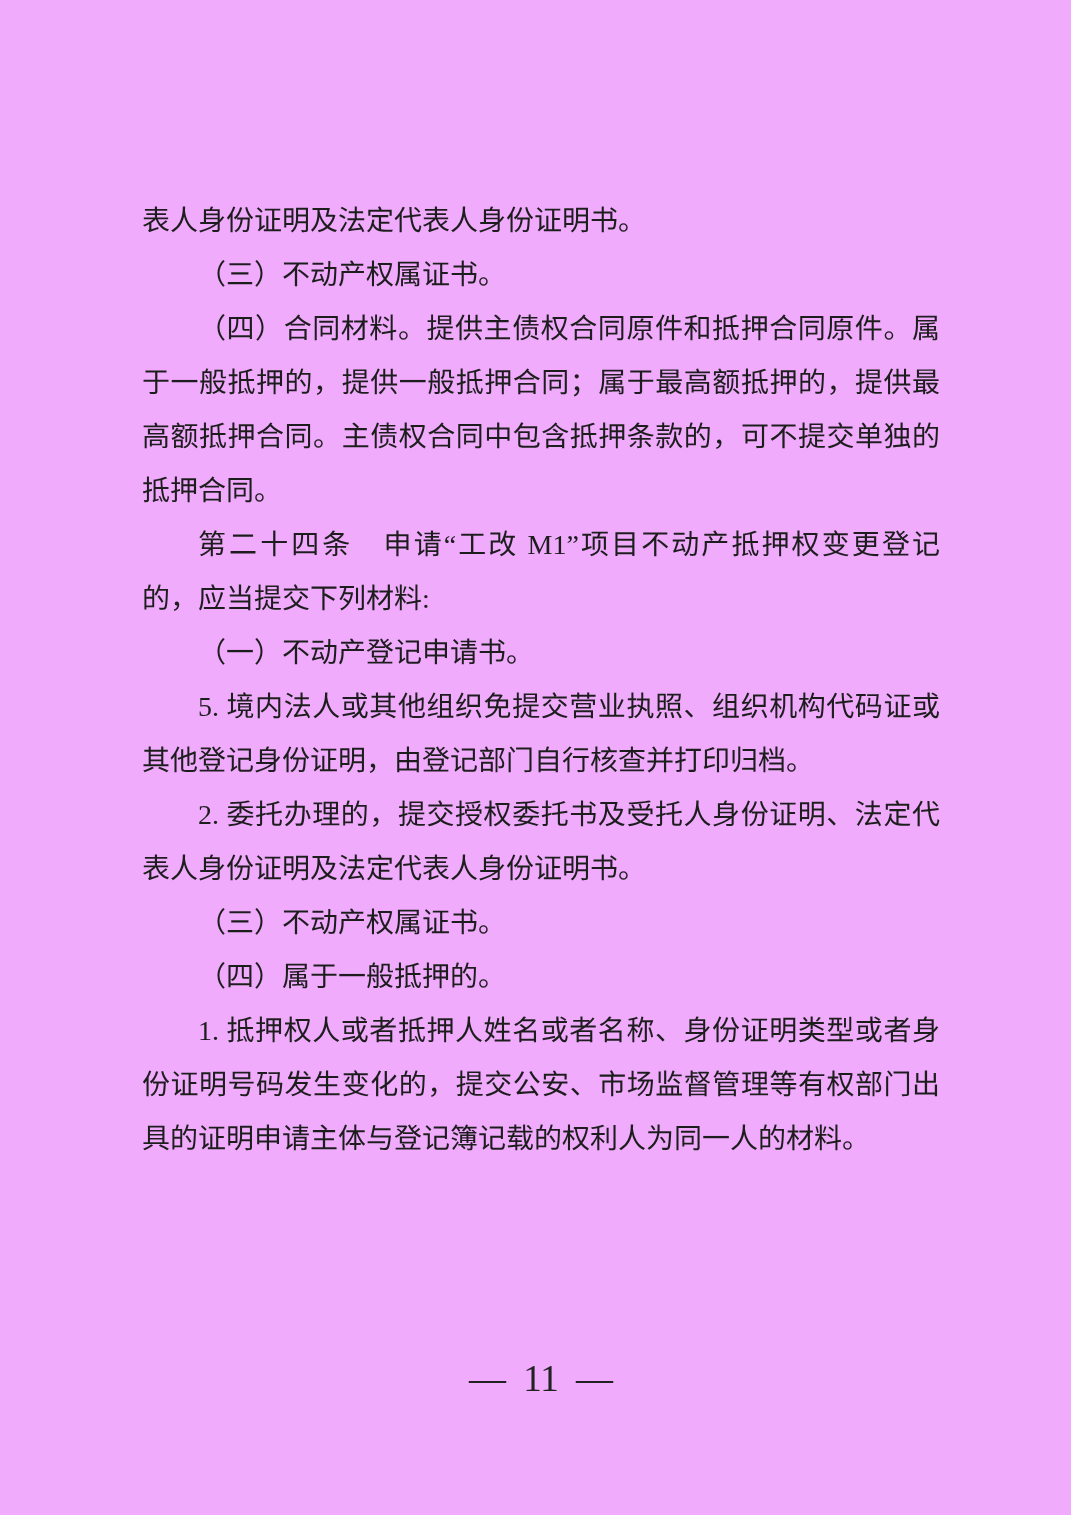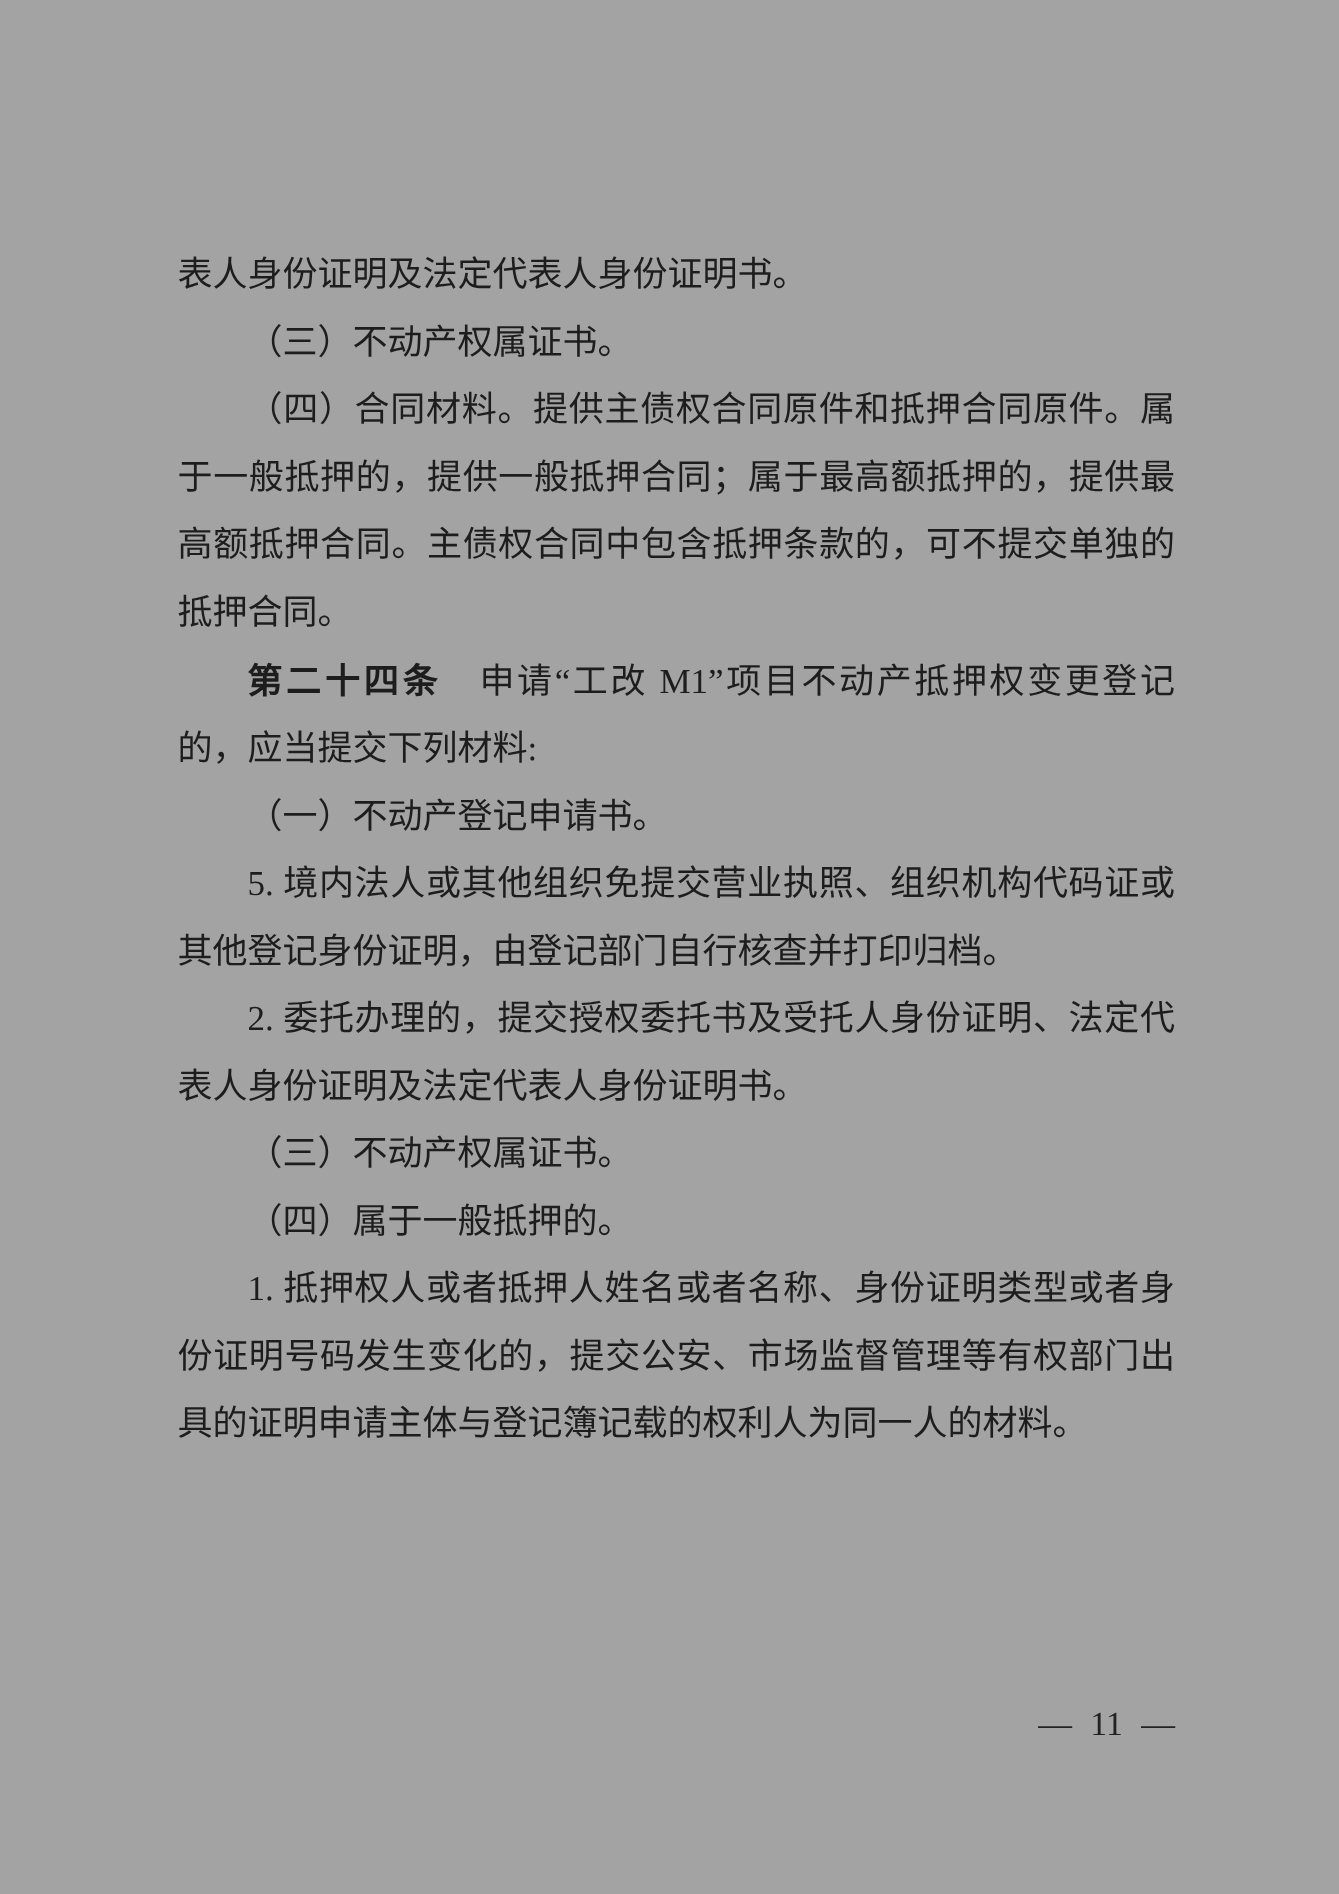--- a/index.html
+++ b/index.html
@@ -4,21 +4,21 @@
 <style>
   html, body {
     margin: 0;
     padding: 0;
     background: #ffffff;
   }
   .page {
     position: relative;
     width: 1071px;
     height: 1515px;
-    background: #a3a3a3;
+    background: #f0abfc;
     overflow: hidden;
     font-family: "Liberation Serif", serif;
     color: #1d1d1d;
   }
   .doc-body {
     position: absolute;
     left: 142px;
     top: 194px;
     width: 798px;
     font-size: 28px;
@@ -28,31 +28,31 @@
     word-break: normal;
   }
   .doc-body p {
     margin: 0;
     padding: 0;
   }
   .doc-body p.ind {
     text-indent: 2em;
   }
   .article-no {
-    font-weight: 700;
+    font-weight: 400;
     font-family: "Liberation Sans", sans-serif;
     letter-spacing: 1px;
   }
   .page-footer {
     position: absolute;
     left: 142px;
     top: 1363px;
     width: 798px;
-    text-align: right;
-    font-size: 27px;
+    text-align: center;
+    font-size: 37px;
     line-height: 32px;
     word-spacing: 8px;
     color: #222222;
   }
 </style>
 </head>
 <body>
 
 <div class="page">
 

